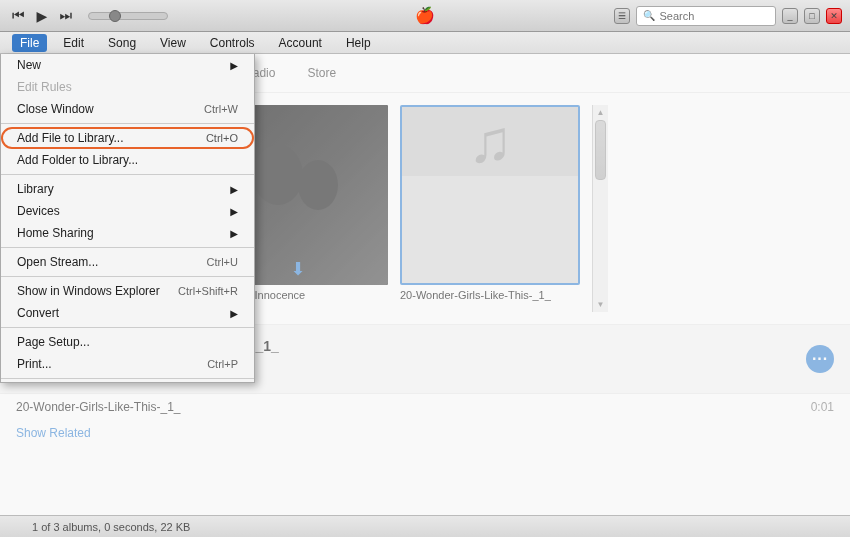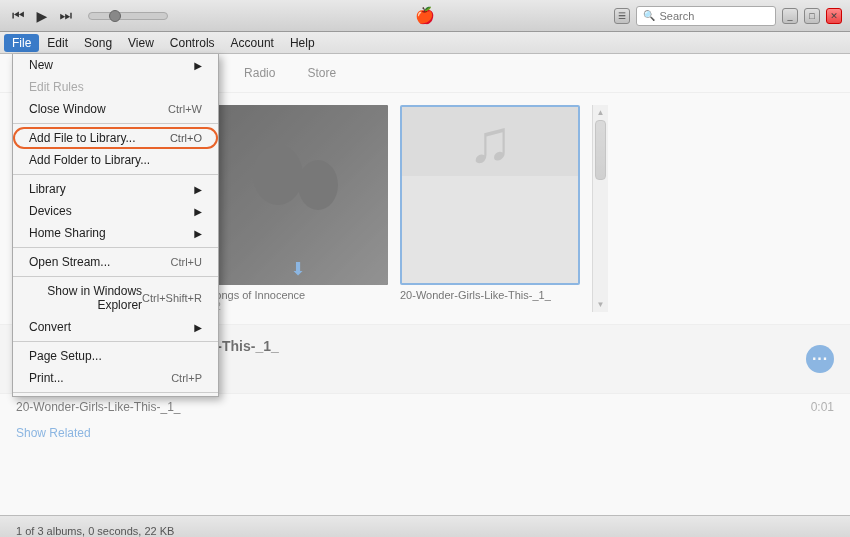--- a/index.html
+++ b/index.html
@@ -82,43 +82,43 @@
       background: linear-gradient(to bottom, #ececec, #e0e0e0);
       border-bottom: 1px solid #bbb;
       display: flex; align-items: center;
       padding: 0 4px;
     }
     .menu-item {
       padding: 2px 8px;
       font-size: 12px; color: #222;
       cursor: pointer; border-radius: 3px;
       position: relative;
+      margin-left: 8px;
     }
     .menu-item:hover, .menu-item.active {
       background: #4a90d9; color: white;
     }
     .menu-item.active { background: #3a7bc8; color: white; }
 
     
     .main-area {
       display: flex;
       height: calc(537px - 32px - 22px);
     }
 
     
     .dropdown-menu {
       position: absolute;
-      top: 54px; left: 12px;
-      width: 207px;
+      top: 54px; left: 0;
+      width: 255px;
       background: #f5f5f5;
       border: 1px solid #aaa;
       border-top: none;
       box-shadow: 3px 3px 8px rgba(0,0,0,0.3);
       z-index: 100;
-      text-align: right;
     }
     .dropdown-item {
       padding: 4px 16px;
       font-size: 12px;
       color: #222;
       display: flex;
       align-items: center;
       justify-content: space-between;
       cursor: pointer;
       position: relative;
@@ -256,22 +256,22 @@
       padding: 6px 16px;
       font-size: 12px; color: #4a90d9;
       cursor: pointer;
     }
 
     
     .status-bar {
       height: 22px;
       background: linear-gradient(to bottom, #e8e8e8, #d8d8d8);
       border-top: 1px solid #bbb;
-      display: flex; align-items: flex-end;
-      padding: 0 16px;
+      display: flex; align-items: center;
+      padding: 0 32px;
       font-size: 11px; color: #555;
       position: absolute;
       bottom: 0; left: 0; right: 0;
     }
 
     
     .scrollbar {
       width: 16px;
       background: #f0f0f0;
       border-left: 1px solid #ccc;

